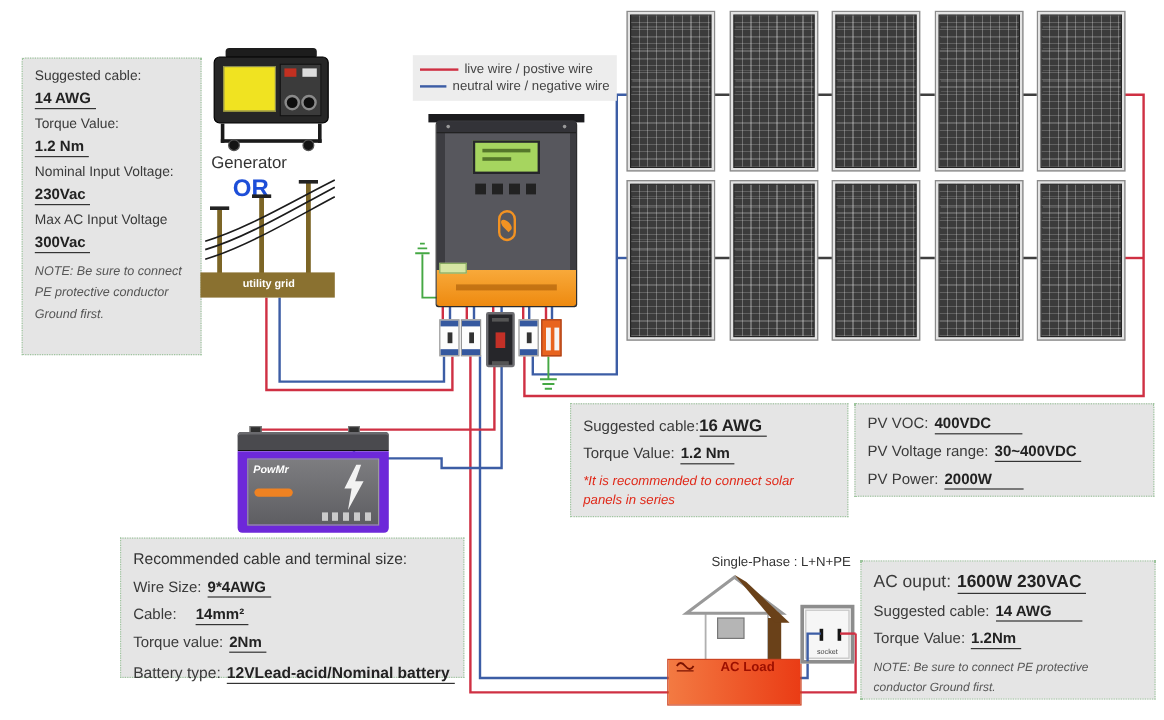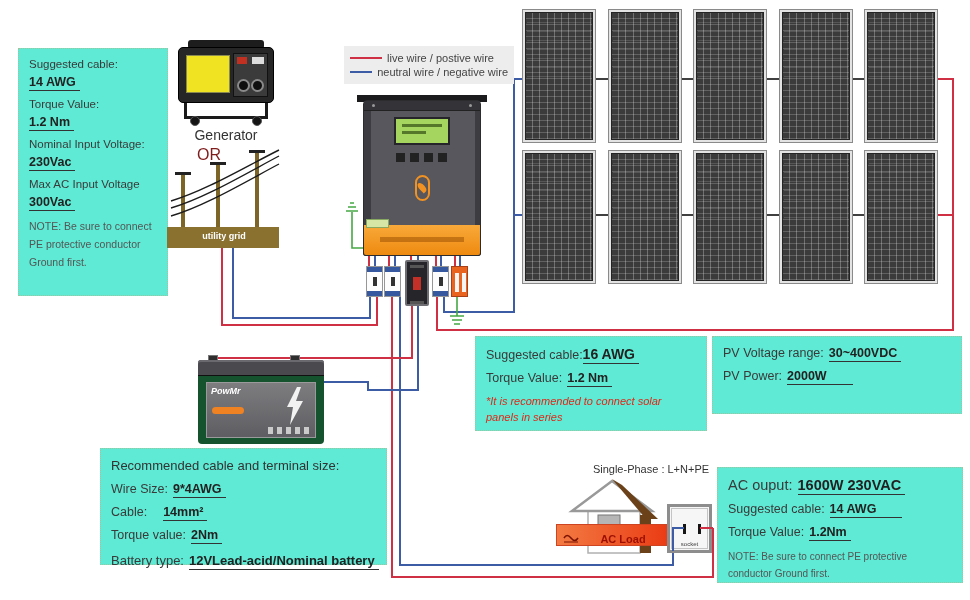--- a/index.html
+++ b/index.html
@@ -2,47 +2,47 @@
 <html><head>
 <meta charset="utf-8">
 <style>
 *{margin:0;padding:0;box-sizing:border-box}
 html,body{width:970px;height:600px;background:#fff;font-family:"Liberation Sans",sans-serif}
 #canvas{position:relative;width:970px;height:600px;background:#fff;overflow:hidden}
 svg.layer{position:absolute;left:0;top:0;pointer-events:none}
 #wires-under{z-index:1}
 #wires-over{z-index:3}
 .comp{position:absolute;z-index:2}
-.dotted-box{border:1px dotted #9ec59e;background:#5eead4;color:#3a3a3a;padding:9px 10px}
+.dotted-box{border:1px dotted #9ec59e;background:#e5e5e5;color:#3a3a3a;padding:9px 10px}
 .lbl{font-size:11.5px;color:#3a3a3a;margin-bottom:5px;white-space:nowrap}
 .val{font-size:12.5px;margin-bottom:9px}
 .u{font-weight:bold;border-bottom:1.5px solid #333;padding:0 4px 1px 0;color:#222}
 .u.pad{padding-right:26px}
 .row{font-size:12.5px;margin-bottom:9px;white-space:nowrap;color:#3a3a3a}
 .row .lab{margin-right:5px}
 .big{font-size:14px}
 .big2{font-size:14.5px}
-.note{color:#555;font-size:10.5px;line-height:1.7;margin-top:8px}
+.note{font-style:italic;color:#555;font-size:10.5px;line-height:1.7;margin-top:8px}
 .warn{font-style:italic;color:#e02818;font-size:11px;line-height:1.45;margin-top:2px}
 
 #box-ac-in{left:18px;top:48px;width:150px;height:248px}
 #box-pv-cable{left:475px;top:336px;width:232px;height:95px}
 #box-pv-spec{left:712px;top:336px;width:250px;height:78px}
 #box-bat{left:100px;top:448px;width:287px;height:117px}
 #box-ac-out{left:717px;top:467px;width:246px;height:116px}
 .bat-title{font-size:13px;margin-bottom:9px;color:#333}
 .bat-type{margin-top:11px;font-size:13px}
 
 #legend{left:344px;top:46px;width:170px;height:38px;background:#ededed;padding:5px 6px}
 .leg-row{display:flex;align-items:center;height:14px}
 .leg-line{width:32px;height:0;border-top:2px solid #cf3043;margin-right:5px}
 .leg-txt{font-size:11px;color:#444;white-space:nowrap}
 
-#gen-label{left:176px;top:127px;width:100px;text-align:center;font-size:14px;color:#333}
-#or-label{left:176px;top:146px;width:66px;text-align:center;font-size:16px;font-weight:normal;color:#7f1d1d}
+#gen-label{left:176px;top:127px;width:100px;font-size:14px;color:#333}
+#or-label{left:176px;top:146px;width:66px;text-align:center;font-size:20px;font-weight:bold;color:#1d4ed8}
 #phase{left:566px;top:463px;width:170px;text-align:center;font-size:11px;color:#333}
 
 #generator{left:178px;top:40px;width:96px;height:86px}
 .gen-handle{position:absolute;left:10px;top:0;right:10px;height:9px;background:#1d1d1d;border-radius:3px}
 .gen-body{position:absolute;left:0;top:7px;right:0;height:56px;background:#262626;border-radius:5px;border:1px solid #000}
 .gen-yellow{position:absolute;left:7px;top:7px;width:44px;height:38px;background:#f0e321;border:1px solid #8a8a50}
 .gen-ctrl{position:absolute;right:5px;top:5px;width:35px;height:44px;background:#3b3b3b;border:1px solid #111}
 .g-red{position:absolute;left:3px;top:3px;width:10px;height:7px;background:#c23021}
 .g-wht{position:absolute;right:3px;top:3px;width:12px;height:7px;background:#ddd}
 .g-out{position:absolute;left:3px;bottom:4px;width:13px;height:13px;border-radius:50%;background:#0e0e0e;border:2px solid #8a8a8a}
@@ -76,29 +76,29 @@
 #bkA1{left:366px;top:266px}
 #bkA2{left:384px;top:266px}
 #bkB1{left:432px;top:266px}
 #bkBlack{left:405px;top:260px;width:24px;height:46px;background-color:#26262a;border:2px solid #6e6e72;border-radius:2px;background-image:linear-gradient(#c33027,#c33027),linear-gradient(#555,#555),linear-gradient(#555,#555);background-size:8px 13px,14px 3px,14px 3px;background-position:center,center 3px,center 39px;background-repeat:no-repeat}
 #spd{left:451px;top:266px;width:17px;height:31px;background-color:#e8641f;border:1px solid #a8401a;background-image:linear-gradient(#f5f5f5,#f5f5f5),linear-gradient(#f5f5f5,#f5f5f5);background-size:4px 19px,4px 19px;background-position:3px 6px,10px 6px;background-repeat:no-repeat}
 
 #battery{left:198px;top:360px;width:126px;height:84px}
 .bat-term{position:absolute;top:-5px;width:10px;height:8px;background:#2e2e2e;border:1px solid #777}
 .t1{left:10px}.t2{left:92px}
 .bat-top{position:absolute;left:0;top:0;right:0;height:16px;background:#4a4a4e;border-radius:3px 3px 0 0;border-bottom:1px solid #101010;box-shadow:inset 0 2px 0 #6a6a6e}
-.bat-bodyshell{position:absolute;left:0;top:16px;right:0;bottom:0;background:#14532d;border-radius:0 0 4px 4px}
+.bat-bodyshell{position:absolute;left:0;top:16px;right:0;bottom:0;background:#6d28d9;border-radius:0 0 4px 4px}
 .bat-label{position:absolute;left:8px;right:8px;top:6px;bottom:6px;background:linear-gradient(#7d7d80,#5e5e62);border:1px solid #9a9a9c}
 .bat-brand{position:absolute;left:4px;top:3px;color:#fff;font-size:9px;font-weight:bold;font-style:italic}
 .bat-bolt{position:absolute;right:10px;top:4px}
 .bat-pill{position:absolute;left:5px;top:24px;width:32px;height:7px;background:#ef8222;border-radius:4px}
 .bat-icons{position:absolute;right:5px;bottom:3px;width:42px;height:7px;background:repeating-linear-gradient(90deg,#ddd 0 5px,transparent 5px 9px);opacity:.85}
 
 #house{left:568px;top:477px;width:104px;height:80px}
-#acload{left:556px;top:524px;width:112px;height:22px;background:linear-gradient(90deg,#f37a42,#ea3c15);border:1px solid #cc4422;display:flex;align-items:flex-end;z-index:2}
+#acload{left:556px;top:549px;width:112px;height:39px;background:linear-gradient(90deg,#f37a42,#ea3c15);border:1px solid #cc4422;display:flex;align-items:flex-start;z-index:2}
 .acl-txt{flex:1;text-align:center;color:#9c0f00;font-weight:bold;font-size:11px}
 .wave{margin-left:6px;flex:0 0 auto}
 #socket{left:667px;top:504px;width:45px;height:49px;border:3px solid #8d8d8d;background:#f6f6f6}
 #socket::before{content:"";position:absolute;inset:1px;border:1px solid #c4c4c4}
 .pin{position:absolute;width:3px;height:10px;background:#151515;top:17px}
 .p1{left:13px}.p2{left:28px}
 .sock-lbl{position:absolute;left:0;right:0;bottom:3px;text-align:center;font-size:6px;color:#444}
 </style>
 </head>
 <body>
@@ -252,20 +252,21 @@
     <div class="row bat-type"><span class="lab">Battery type:</span><span class="u">12VLead-acid/Nominal battery</span></div>
   </div>
 
   <div class="comp dotted-box" id="box-pv-cable">
     <div class="row"><span class="lab" style="margin-right:0">Suggested cable:</span><span class="u big">16 AWG</span></div>
     <div class="row"><span class="lab">Torque Value:</span><span class="u">1.2 Nm</span></div>
     <div class="warn">*It is recommended to connect solar panels in series</div>
   </div>
 
   <div class="comp dotted-box" id="box-pv-spec">
+    <div class="row"><span class="lab">PV VOC:</span><span class="u pad">400VDC</span></div>
     <div class="row"><span class="lab">PV Voltage range:</span><span class="u">30~400VDC</span></div>
     <div class="row" style="margin-bottom:0"><span class="lab">PV Power:</span><span class="u pad">2000W</span></div>
   </div>
 
   <div class="comp" id="phase">Single-Phase : L+N+PE</div>
 
   <div class="comp" id="house">
     <svg width="104" height="80">
       <rect x="20" y="30" width="52" height="46" fill="#ffffff" stroke="#b0b0b0" stroke-width="1.5"></rect>
       <rect x="72" y="38" width="11" height="38" fill="#6a4119"></rect>

